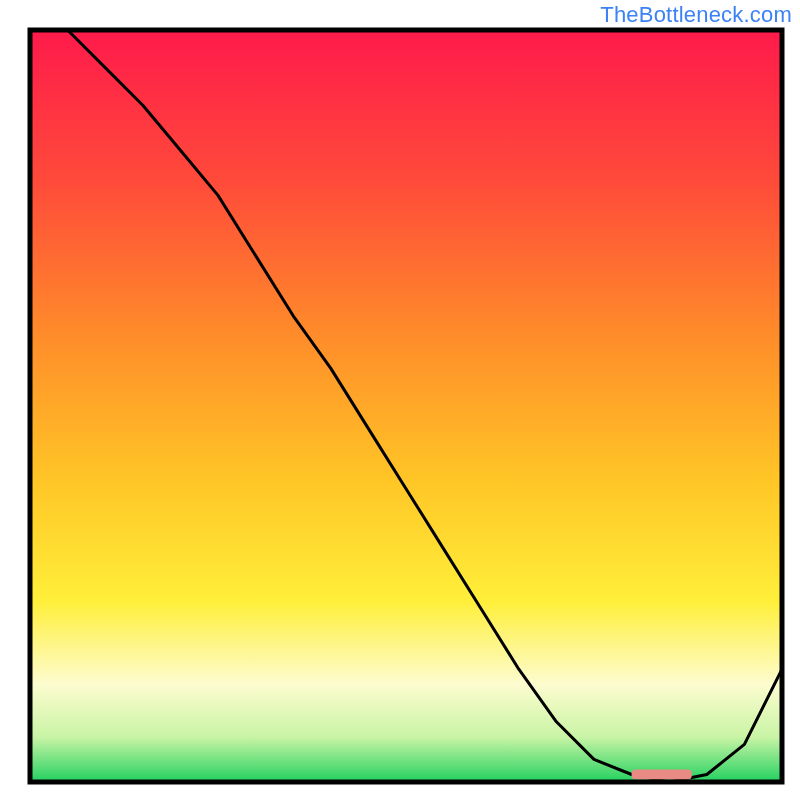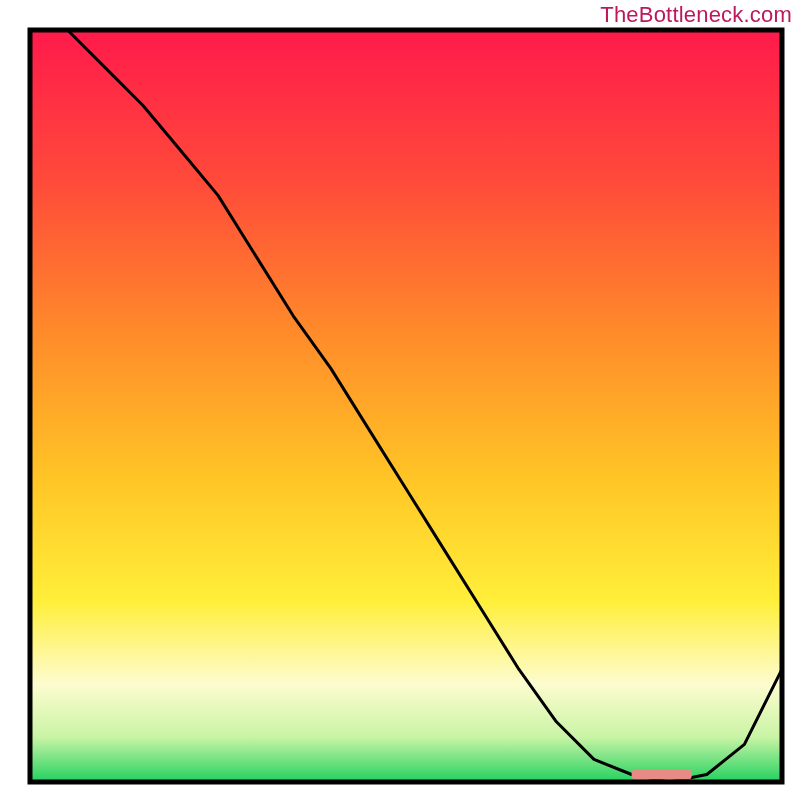--- a/index.html
+++ b/index.html
@@ -13,21 +13,21 @@
   }
   .chart-container {
     position: relative;
     width: 800px;
     height: 800px;
   }
   .watermark {
     position: absolute;
     top: 2px;
     right: 8px;
-    color: #be185d;
+    color: #3b82f6;
     font-size: 22px;
     font-weight: 500;
     letter-spacing: 0.2px;
     z-index: 10;
   }
   svg.plot {
     position: absolute;
     left: 0;
     top: 0;
   }

